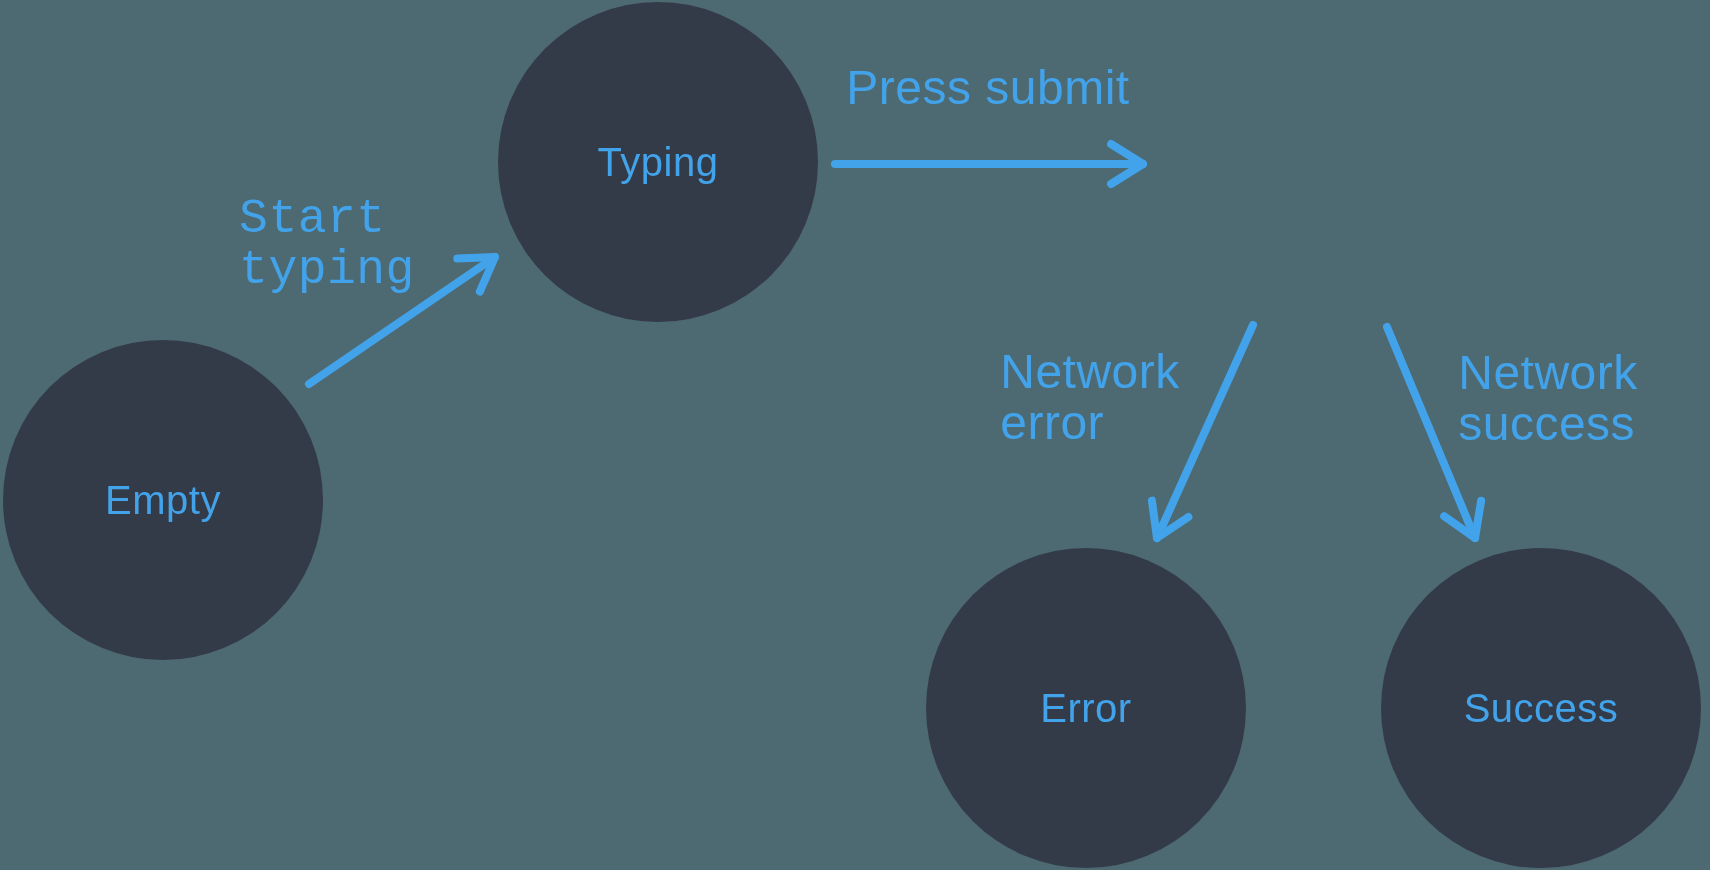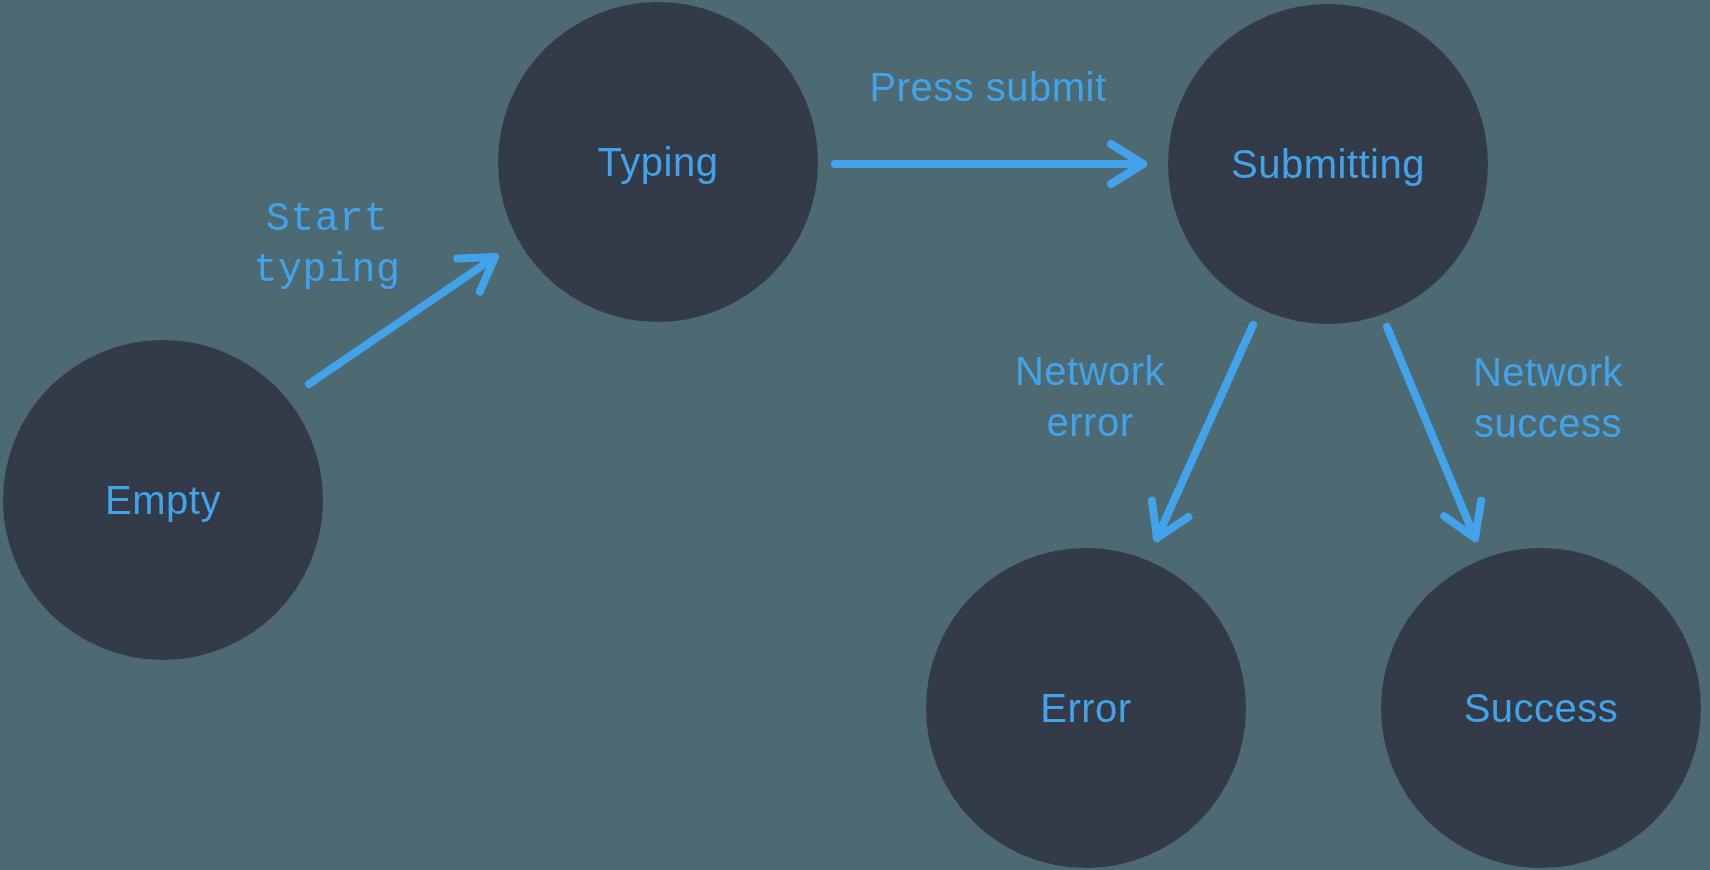--- a/index.html
+++ b/index.html
@@ -45,25 +45,24 @@
     color: #42a3ea;
     font-size: 40px;
     font-weight: 400;
     letter-spacing: 0.5px;
     white-space: nowrap;
   }
   .edge-label {
     position: absolute;
     transform: translate(-50%, -50%);
     color: #42a3ea;
-    font-size: 40px;
+    font-size: 48px;
     font-weight: 400;
     letter-spacing: 0.5px;
     line-height: 51px;
-    text-align: center;
     white-space: pre-line;
   }
   #node-empty      { left: 3px;    top: 340px; justify-content: center; }
   #node-typing     { left: 498px;  top: 2px;   }
   #node-submitting { left: 1168px; top: 4px;   }
   #node-error      { left: 926px;  top: 548px; }
   #node-success    { left: 1381px; top: 548px; }
   #lbl-start-typing    { left: 327px;  top: 245px; font-family: Liberation Mono, monospace; }
   #lbl-press-submit    { left: 988px;  top: 87px;  }
   #lbl-network-error   { left: 1090px; top: 397px; }
@@ -87,23 +86,20 @@
   </svg>
 
   <div class="node" id="node-empty">
     <span class="node-label">Empty</span>
   </div>
 
   <div class="node" id="node-typing">
     <span class="node-label">Typing</span>
   </div>
 
-  <div class="node" id="node-submitting">
-    <span class="node-label">Submitting</span>
-  </div>
 
   <div class="node" id="node-error">
     <span class="node-label">Error</span>
   </div>
 
   <div class="node" id="node-success">
     <span class="node-label">Success</span>
   </div>
 
   <div class="edge-label" id="lbl-start-typing">Start

